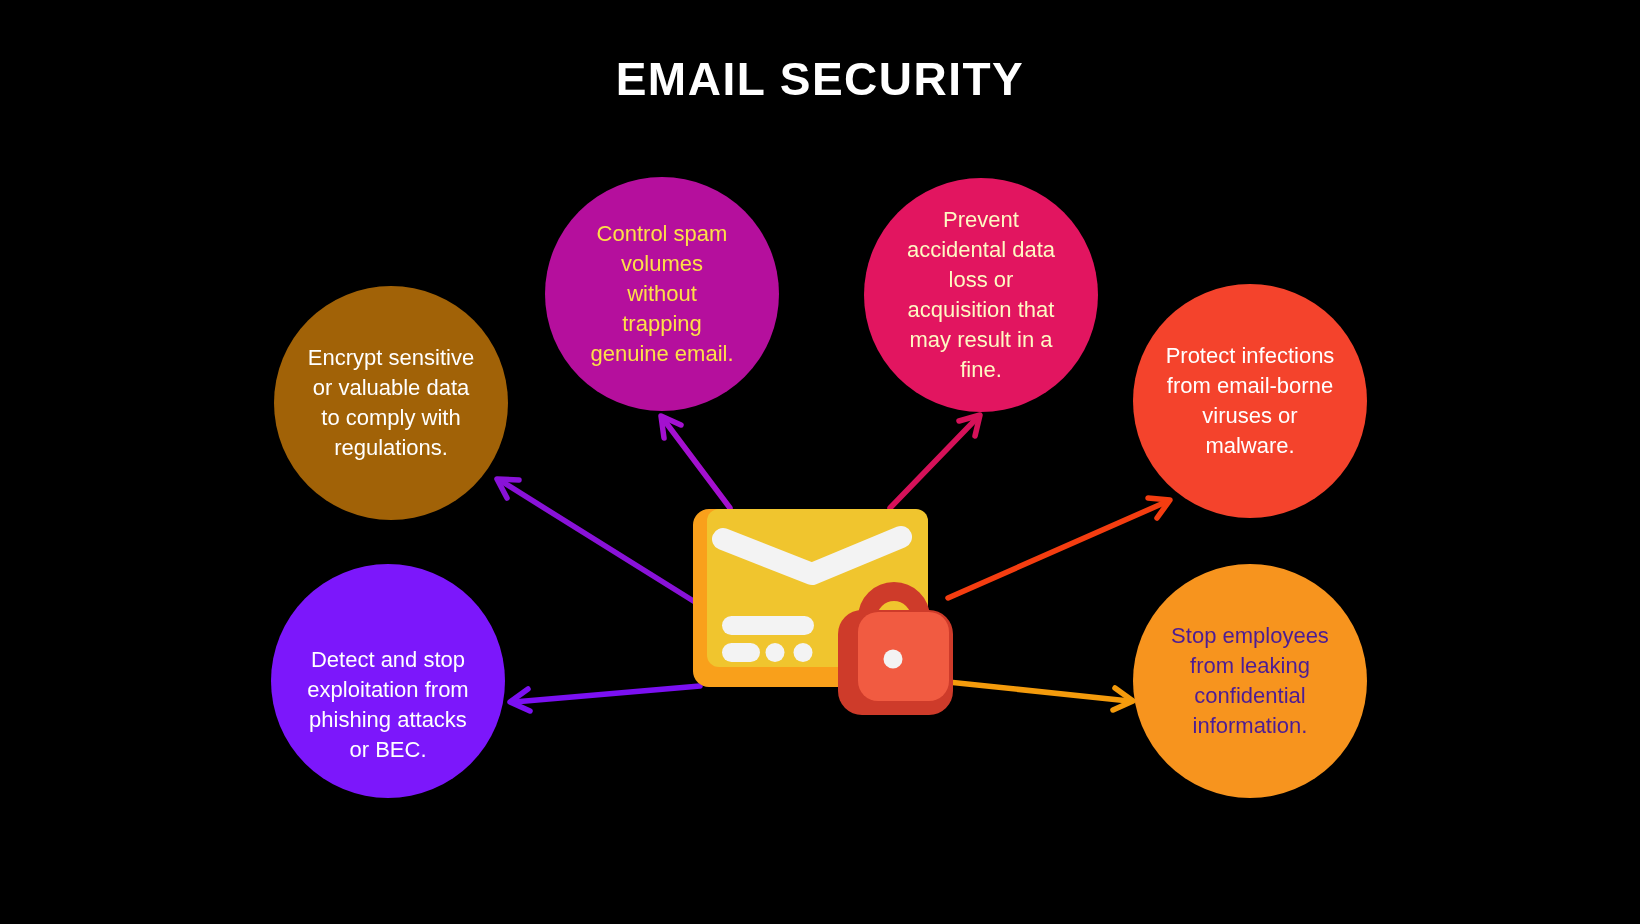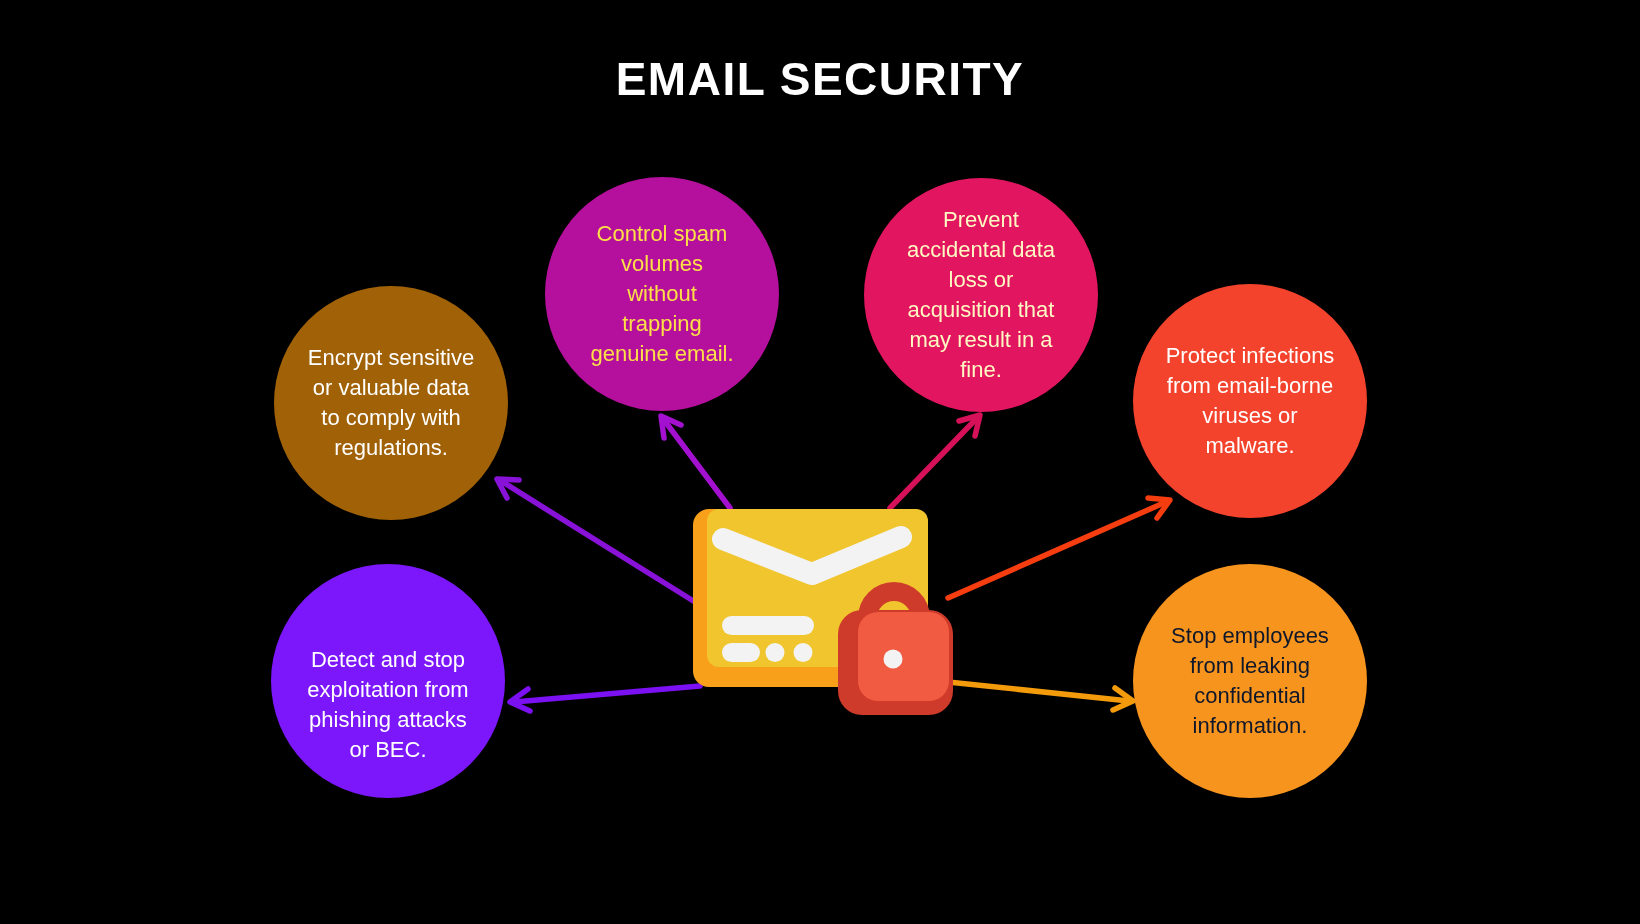--- a/index.html
+++ b/index.html
@@ -101,17 +101,17 @@
   </div>
   <div class="bubble b2" style="background: rgb(226, 21, 96); color: #fef9c3;">
     <span class="btxt">Prevent accidental data loss or acquisition that may result in a fine.</span>
   </div>
   <div class="bubble b3" style="background: rgb(244, 67, 44); color: rgb(255, 255, 255);">
     <span class="btxt">Protect infections from email-borne viruses or malware.</span>
   </div>
   <div class="bubble b4" style="background: rgb(124, 23, 251); color: rgb(255, 255, 255);">
     <span class="btxt">Detect and stop exploitation from phishing attacks or BEC.</span>
   </div>
-  <div class="bubble b5" style="background: rgb(247, 148, 30); color: #0f172a;">
+  <div class="bubble b5" style="background: rgb(247, 148, 30); color: #4c1d95;">
     <span class="btxt">Stop employees from leaking confidential information.</span>
   </div>
 
 </div>
 
 </body></html>

